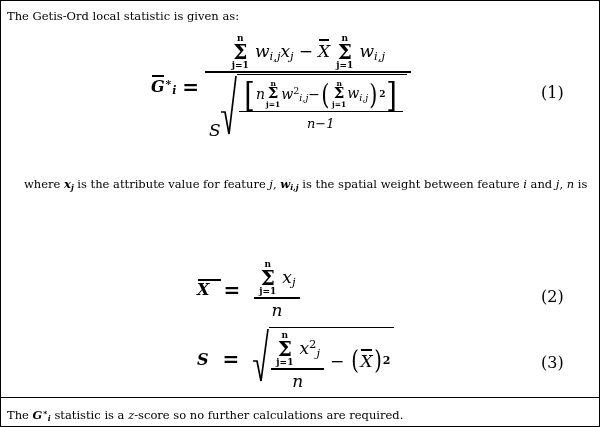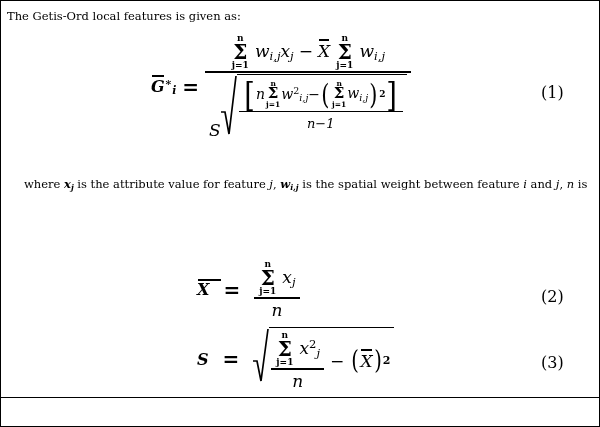--- a/index.html
+++ b/index.html
@@ -215,21 +215,21 @@
     height: 1.5px;
     background: #000;
   }
 </style>
 </head>
 <body>
 
 <div id="page">
 
   <div id="intro" class="para">
-    <span>The Getis-Ord local features is given as:</span>
+    <span>The Getis-Ord local statistic is given as:</span>
   </div>
 
   <div id="eq1">
     <div id="eq1-body">
 
       <span class="lhs">
         <span class="ovl" style="display:inline-block;">
           <span style="font-style:italic;font-weight:bold;">G</span></span><sup style="font-style:normal;">∗</sup><sub>i</sub>
       </span>
       <span class="eqsign">=</span>
@@ -347,14 +347,17 @@
           <span class="mterm ovl">X</span>
           <span class="paren-big" style="font-size:26px;">)</span>
           <sup style="font-size:11px;font-weight:bold;">2</sup>
         </span>
       </span>
     </span>
   </div>
   <div class="eqnum" style="left:540px; top:352px;">(3)</div>
 
   <div id="footrule"></div>
+  <div id="foot" class="para">
+    <span>The </span><span class="bi">G<sup style="font-style:normal;">∗</sup><sub>i</sub></span><span> statistic is a </span><span class="it">z</span><span>-score so no further calculations are required.</span>
+  </div>
 
 </div>
 
 </body></html>

